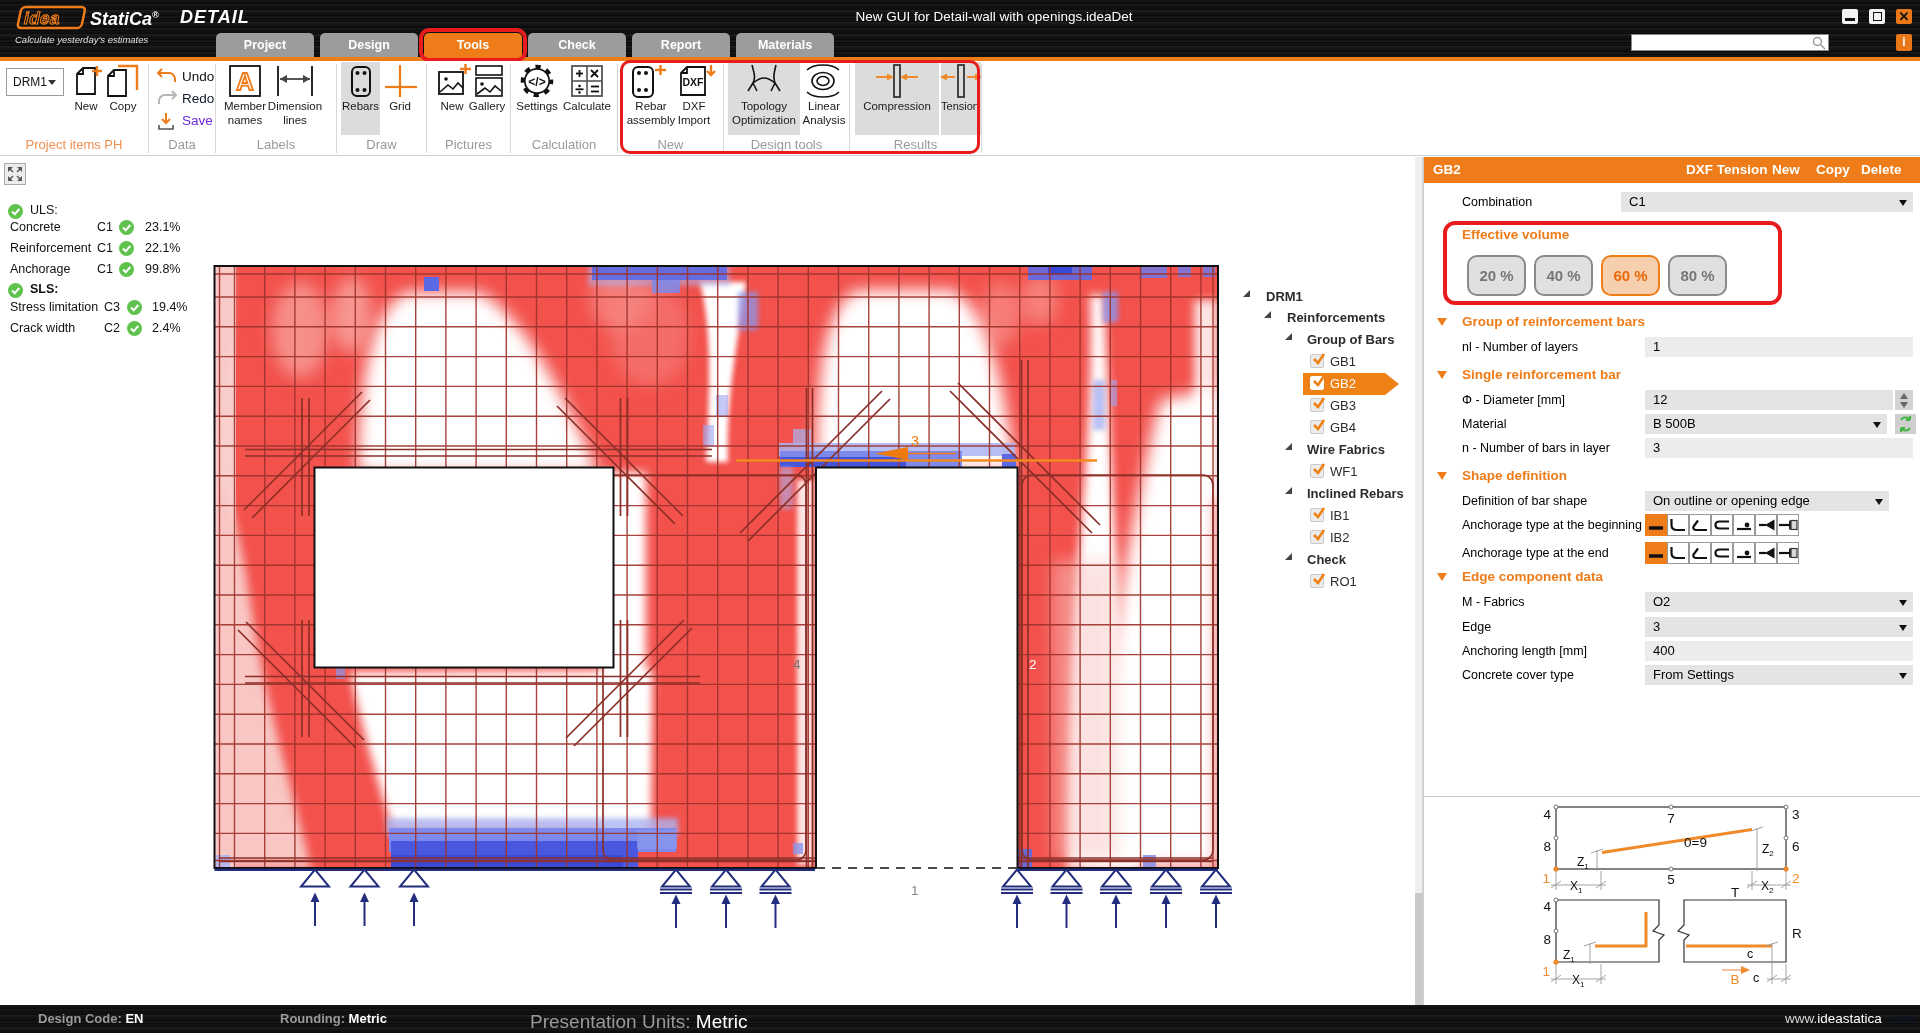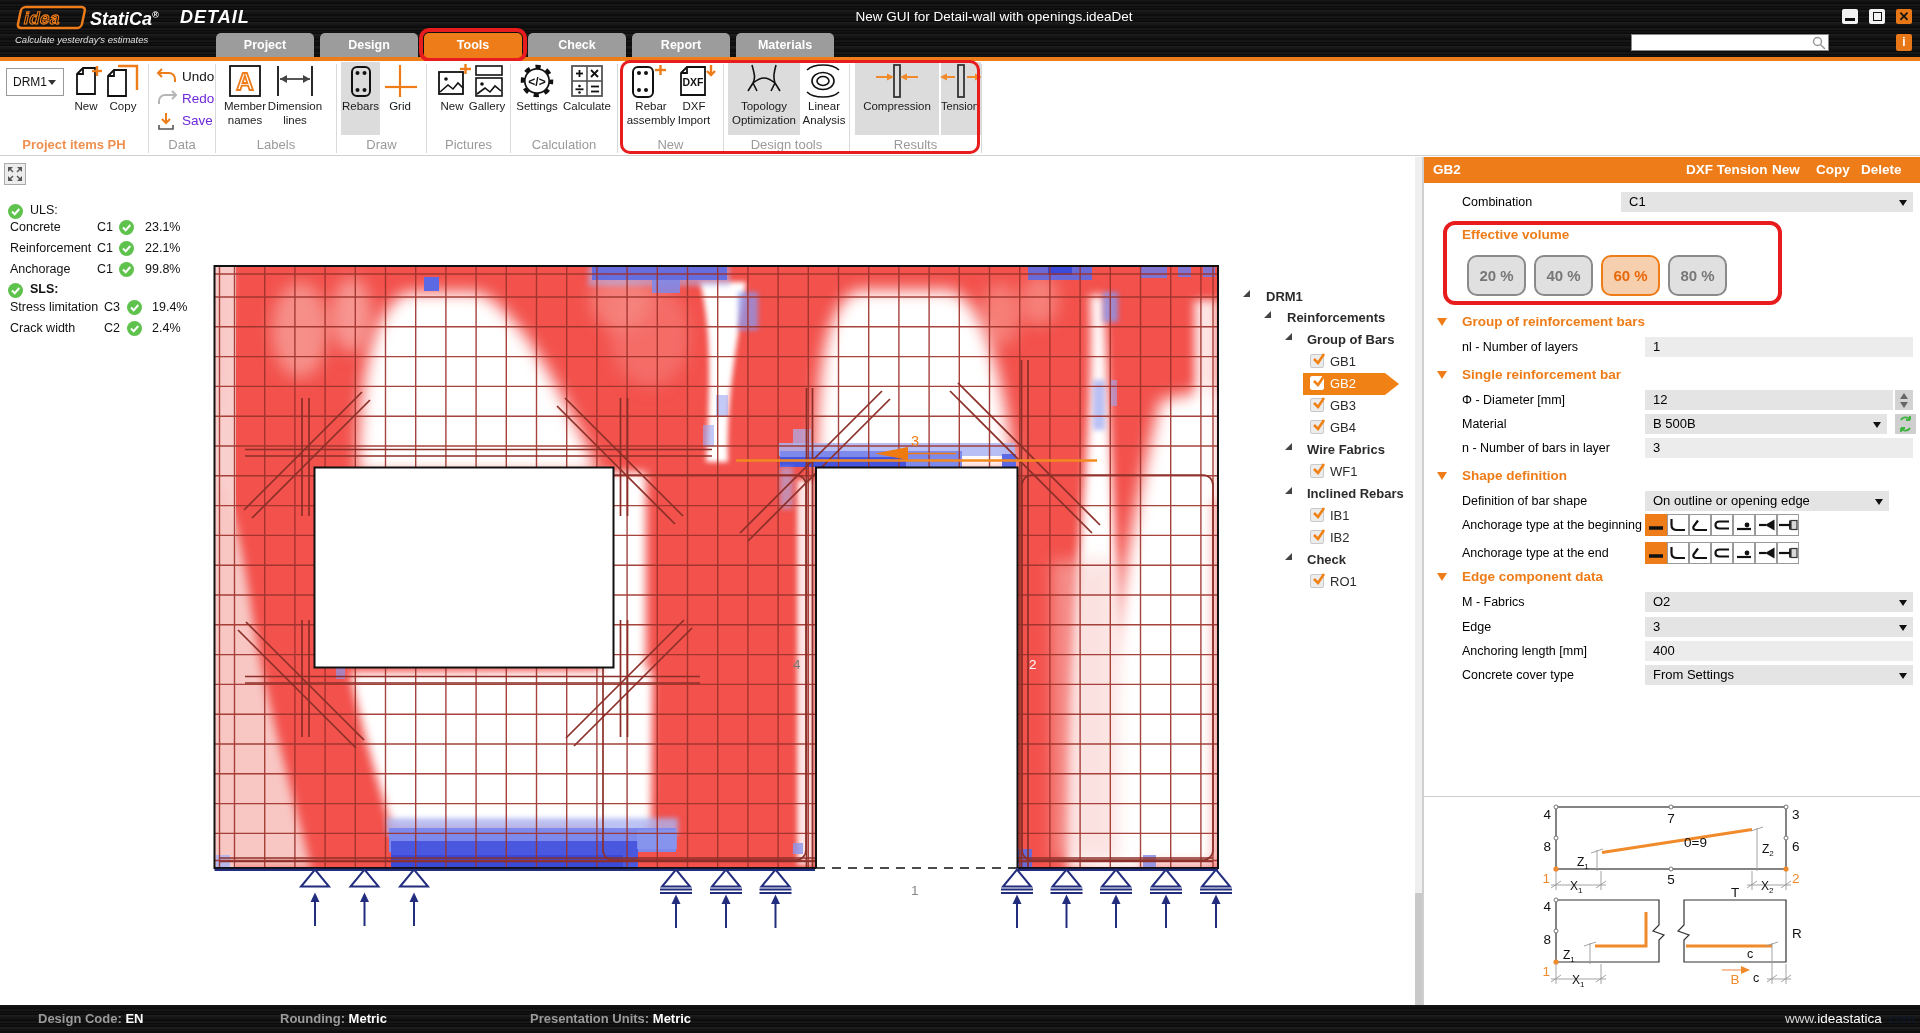--- a/index.html
+++ b/index.html
@@ -81,21 +81,21 @@
 </svg>
 <div class="ilabel" style="left:104px;top:100px;width:38px">Copy</div>
 
 <svg class="a" style="left:156px;top:68px" width="22" height="18" viewBox="0 0 22 18">
     <path d="M6 1 L2 5 L6 9 M2 5 L13 5 A6 6 0 0 1 19 11 L19 14" fill="none" stroke="#ee7c18" stroke-width="2"></path>
   </svg>
 <div class="a" style="left:182px;top:69px;font-size:13.5px;color:#111">Undo</div>
 <svg class="a" style="left:156px;top:90px" width="22" height="18" viewBox="0 0 22 18">
     <path d="M16 1 L20 5 L16 9 M20 5 L9 5 A6 6 0 0 0 3 11 L3 14" fill="none" stroke="#b5b5b5" stroke-width="2"></path>
   </svg>
-<div class="a" style="left:182px;top:91px;font-size:13.5px;color:#6d28d9">Redo</div>
+<div class="a" style="left:182px;top:91px;font-size:13.5px;color:#0f172a">Redo</div>
 <svg class="a" style="left:156px;top:112px" width="22" height="20" viewBox="0 0 22 20">
     <path d="M10 1 L10 10 M6 7 L10 11 L14 7" fill="none" stroke="#ee7c18" stroke-width="2"></path>
     <path d="M3 13 L3 17 L17 17 L17 13" fill="none" stroke="#555" stroke-width="1.6"></path>
   </svg>
 <div class="a" style="left:182px;top:113px;font-size:13.5px;color:#6d28d9">Save</div>
 
 <svg class="a" style="left:228px;top:64px" width="34" height="34" viewBox="0 0 34 34">
  <rect x="2" y="2" width="30" height="30" fill="#fff" stroke="#111" stroke-width="1.8"></rect>
  <text x="17" y="26" text-anchor="middle" font-size="24" font-weight="bold" fill="none" stroke="#ee7c18" stroke-width="1.8" font-family="Liberation Sans,sans-serif">A</text>
 </svg>
@@ -213,21 +213,21 @@
 <div class="ilabel" style="left:939px;top:100px;width:42px;font-size:11px">Tension</div>
 <div class="gsep" style="left:148px"></div>
 <div class="gsep" style="left:215px"></div>
 <div class="gsep" style="left:336px"></div>
 <div class="gsep" style="left:426px"></div>
 <div class="gsep" style="left:510px"></div>
 <div class="gsep" style="left:617px"></div>
 <div class="gsep" style="left:723px"></div>
 <div class="gsep" style="left:849px"></div>
 <div class="gsep" style="left:981px"></div>
-<div class="glabel" style="left:8px;width:132px;color:#f09050;font-weight:bold">Project items PH</div>
+<div class="glabel" style="left:8px;width:132px;color:#f09050;font-weight:normal">Project items PH</div>
 <div class="glabel" style="left:150px;width:64px">Data</div>
 <div class="glabel" style="left:217px;width:118px">Labels</div>
 <div class="glabel" style="left:338px;width:87px">Draw</div>
 <div class="glabel" style="left:428px;width:81px">Pictures</div>
 <div class="glabel" style="left:512px;width:104px">Calculation</div>
 <div class="glabel" style="left:619px;width:103px">New</div>
 <div class="glabel" style="left:725px;width:123px">Design tools</div>
 <div class="glabel" style="left:851px;width:129px">Results</div>
 <div class="redbox" style="left:620px;top:60px;width:360px;height:94px"></div>
 
@@ -787,14 +787,14 @@
  </g>
  <g font-size="12.5" fill="#111">
       <text x="1747" y="958">c</text>
       <text x="1753" y="982">c</text>
     </g>
 </svg>
 
 <div class="a brushed" style="left:0;top:1005px;width:1920px;height:28px"></div>
 <div class="a" style="left:38px;top:1011px;font-size:13px;color:#9a9a9a;font-weight:bold">Design Code: <span style="color:#fff">EN</span></div>
 <div class="a" style="left:280px;top:1011px;font-size:13px;color:#9a9a9a;font-weight:bold">Rounding: <span style="color:#fff">Metric</span></div>
-<div class="a" style="left:530px;top:1011px;font-size:13px;color:#9a9a9a;font-weight:bold">Presentation Units: <span style="color:#fff">Metric</span></div>
+<div class="a" style="left:530px;top:1011px;font-size:19px;color:#9a9a9a;font-weight:normal">Presentation Units: <span style="color:#fff">Metric</span></div>
 <div class="a" style="left:1785px;top:1011px;font-size:13.5px;color:#d7d7d7">www.<span style="color:#fff">ideastatica</span> <span style="color:#0f172a">.com</span></div>
 
 </body></html>

